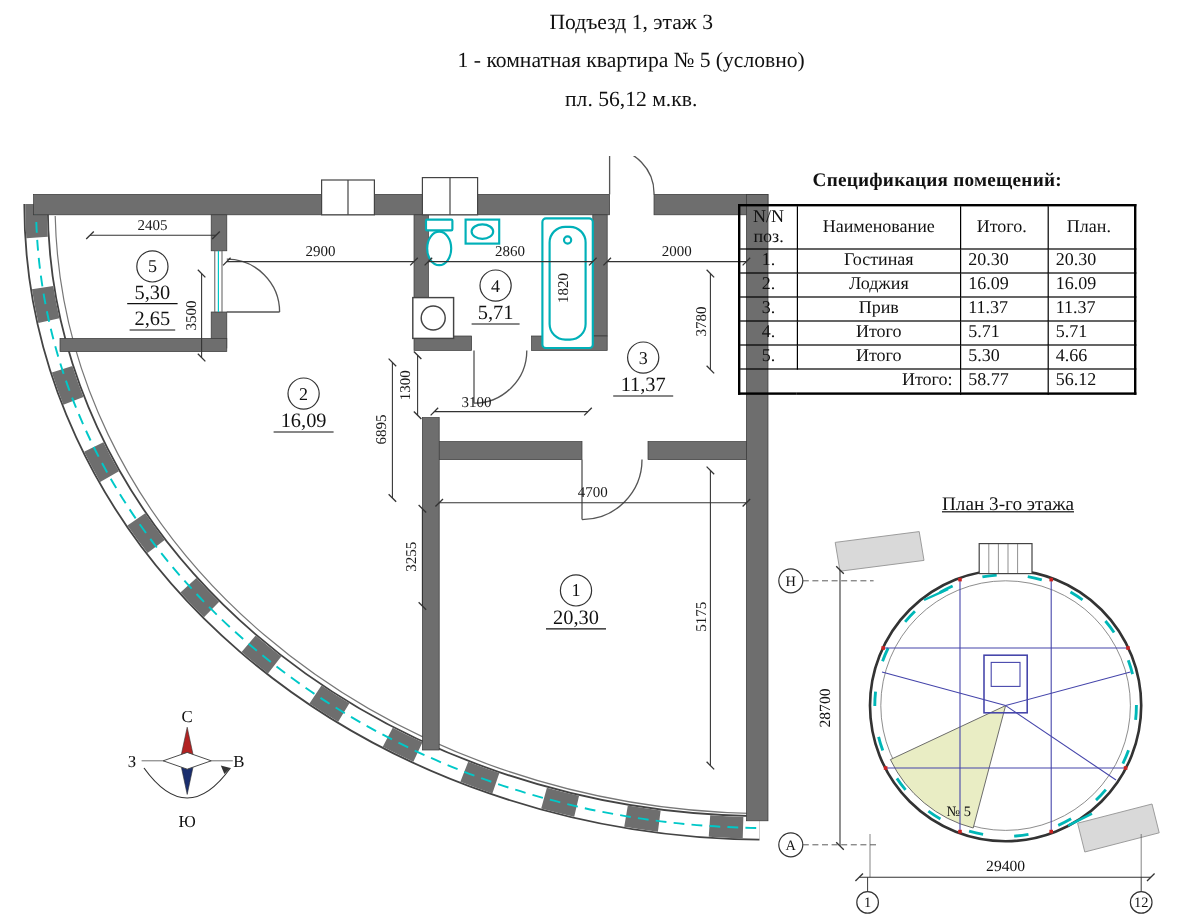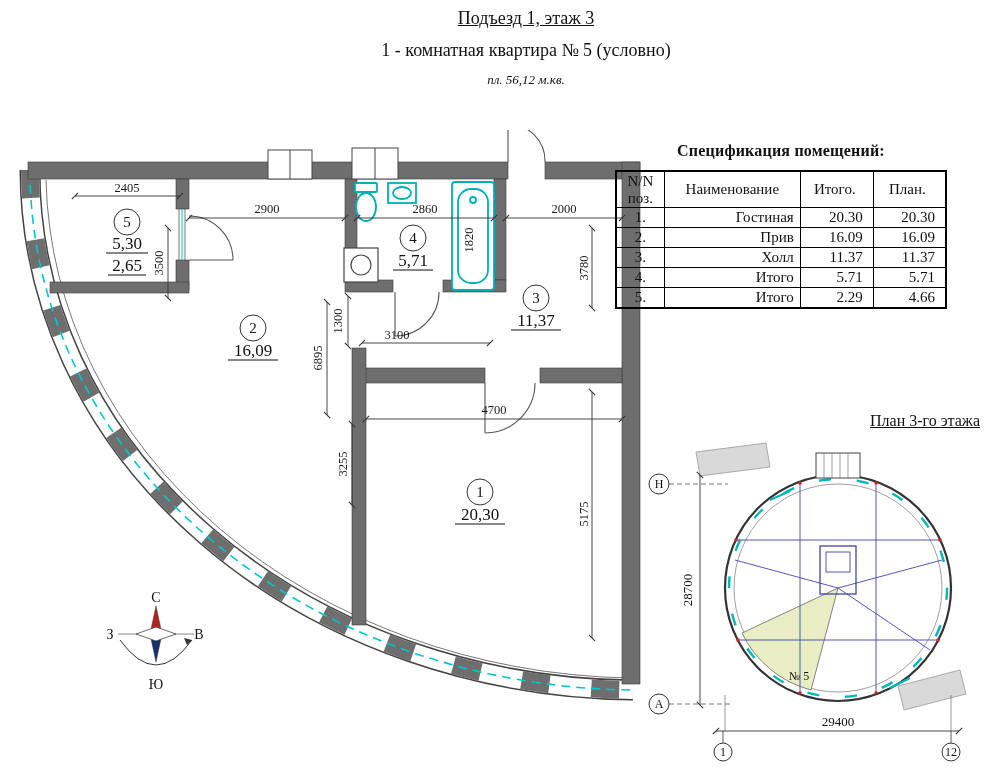--- a/index.html
+++ b/index.html
@@ -4,48 +4,48 @@
 <style>
   * { margin:0; padding:0; box-sizing:border-box; }
   html,body { background:#fff; }
   body {
     position:relative; width:986px; height:767px; overflow:hidden;
     font-family:"Liberation Serif", serif; color:#111;
   }
   #canvas { position:absolute; inset:0; width:986px; height:767px; background:#fff; }
 
   .hdr { position:absolute; left:70px; width:912px; text-align:center; }
-  .hdr-1 { top:8px;  font-size:18px;text-decoration:underline; }
+  .hdr-1 { top:8px;  font-size:18px; }
   .hdr-2 { top:40px; font-size:18px;font-family:Liberation Serif, serif; }
-  .hdr-3 { top:72px; font-size:13px;font-style:italic; }
+  .hdr-3 { top:72px; font-size:18px; }
 
   #plan-svg { position:absolute; left:0; top:130px; }
   #mini-svg { position:absolute; left:640px; top:432px; }
 
   
   .dim   { font:12.5px "Liberation Serif", serif; fill:#1a1a1a; text-anchor:middle; }
   .rnum  { font:15px  "Liberation Serif", serif; fill:#111; text-anchor:middle; }
   .rarea { font:17px  "Liberation Serif", serif; fill:#111; text-anchor:middle; }
   .clet  { font:14px  "Liberation Serif", serif; fill:#111; text-anchor:middle; }
   .mtxt  { font:13px  "Liberation Serif", serif; fill:#111; text-anchor:middle; }
   .axlet { font:12px  "Liberation Serif", serif; fill:#111; text-anchor:middle; }
 
   
   #spec { position:absolute; left:615px; top:142px; width:332px; }
   .spec-title { text-align:center; font-size:16px; font-weight:bold; margin-bottom:10px; letter-spacing:0.2px; }
   #spec table { border-collapse:collapse; width:100%; font-size:15px; border:2px solid #000; }
   #spec th, #spec td { border:1px solid #000; padding:1px 6px; font-weight:normal; }
   #spec th { text-align:center; line-height:1.1; }
   .c-pos  { width:49px;  text-align:center; }
-  .c-name { width:138px; text-align:right; }
-  .c-num  { width:74px;  text-align:right; padding-right:10px !important; }
+  .c-name { width:138px; text-align:center; }
+  .c-num  { width:74px;  text-align:left; padding-right:10px !important; }
   .total-lbl { text-align:right; }
 
   #mini-title {
-    position:absolute; left:700px; top:412px; width:280px; text-align:right;
+    position:absolute; left:700px; top:412px; width:280px; text-align:center;
     font-size:16px; text-decoration:underline;
   }
 </style>
 </head>
 <body>
 
 <div id="canvas">
 
   <div class="hdr hdr-1">Подъезд 1, этаж 3</div>
   <div class="hdr hdr-2">1 - комнатная квартира № 5 (условно)</div>
@@ -209,41 +209,46 @@
       </thead>
       <tbody>
         <tr>
           <td class="c-pos">1.</td>
           <td class="c-name">Гостиная</td>
           <td class="c-num">20.30</td>
           <td class="c-num">20.30</td>
         </tr>
         <tr>
           <td class="c-pos">2.</td>
-          <td class="c-name">Прив</td>
+          <td class="c-name">Лоджия</td>
           <td class="c-num">16.09</td>
           <td class="c-num">16.09</td>
         </tr>
         <tr>
           <td class="c-pos">3.</td>
-          <td class="c-name">Холл</td>
+          <td class="c-name">Прив</td>
           <td class="c-num">11.37</td>
           <td class="c-num">11.37</td>
         </tr>
         <tr>
           <td class="c-pos">4.</td>
           <td class="c-name">Итого</td>
           <td class="c-num">5.71</td>
           <td class="c-num">5.71</td>
         </tr>
         <tr>
           <td class="c-pos">5.</td>
           <td class="c-name">Итого</td>
-          <td class="c-num">2.29</td>
+          <td class="c-num">5.30</td>
           <td class="c-num">4.66</td>
+        </tr>
+        <tr>
+          <td class="total-lbl" colspan="2">Итого:</td>
+          <td class="c-num">58.77</td>
+          <td class="c-num">56.12</td>
         </tr>
       </tbody>
     </table>
   </div>
 
   <div id="mini-title">План 3-го этажа</div>
   <svg id="mini-svg" width="346" height="335" viewBox="640 432 346 335">
     <defs>
       <marker id="tk2" markerWidth="9" markerHeight="9" refX="4.5" refY="4.5" orient="auto">
         <line x1="1" y1="8" x2="8" y2="1" stroke="#333" stroke-width="1.2"></line>

